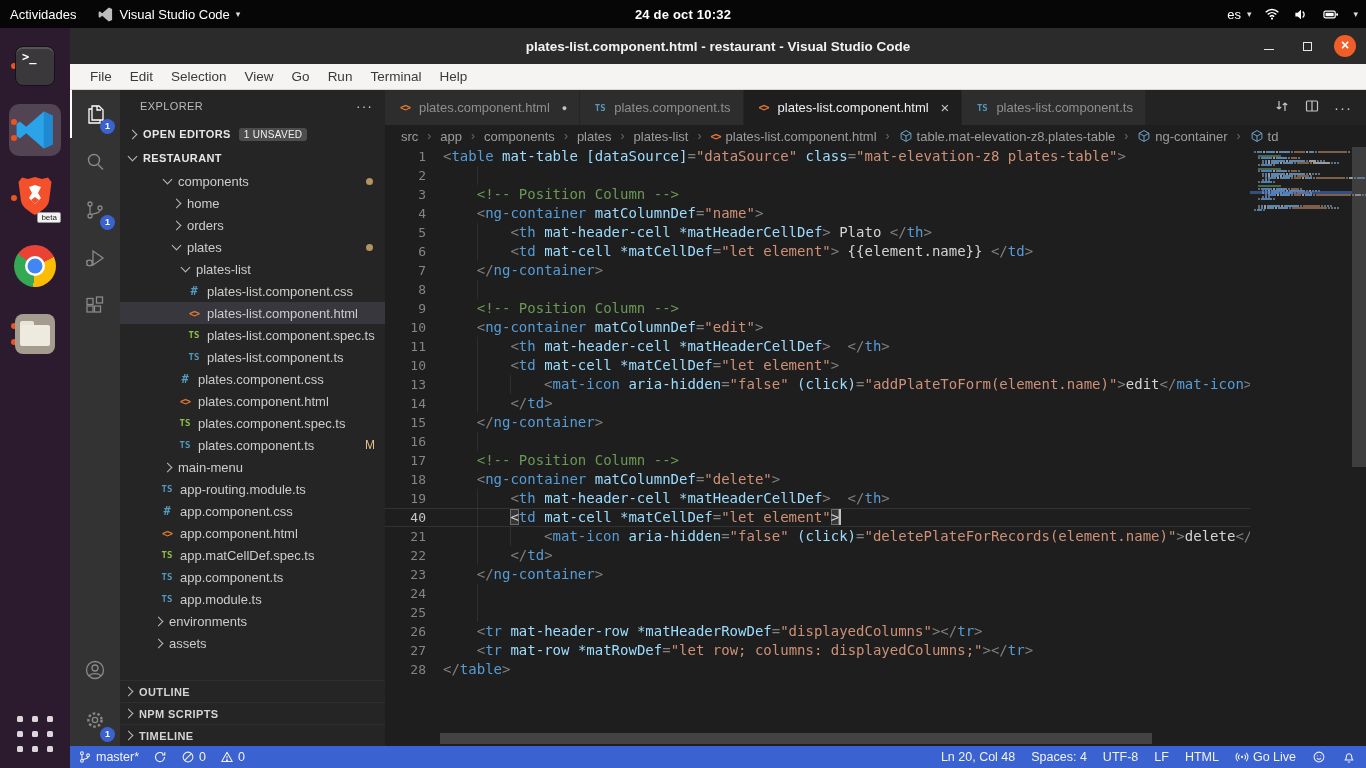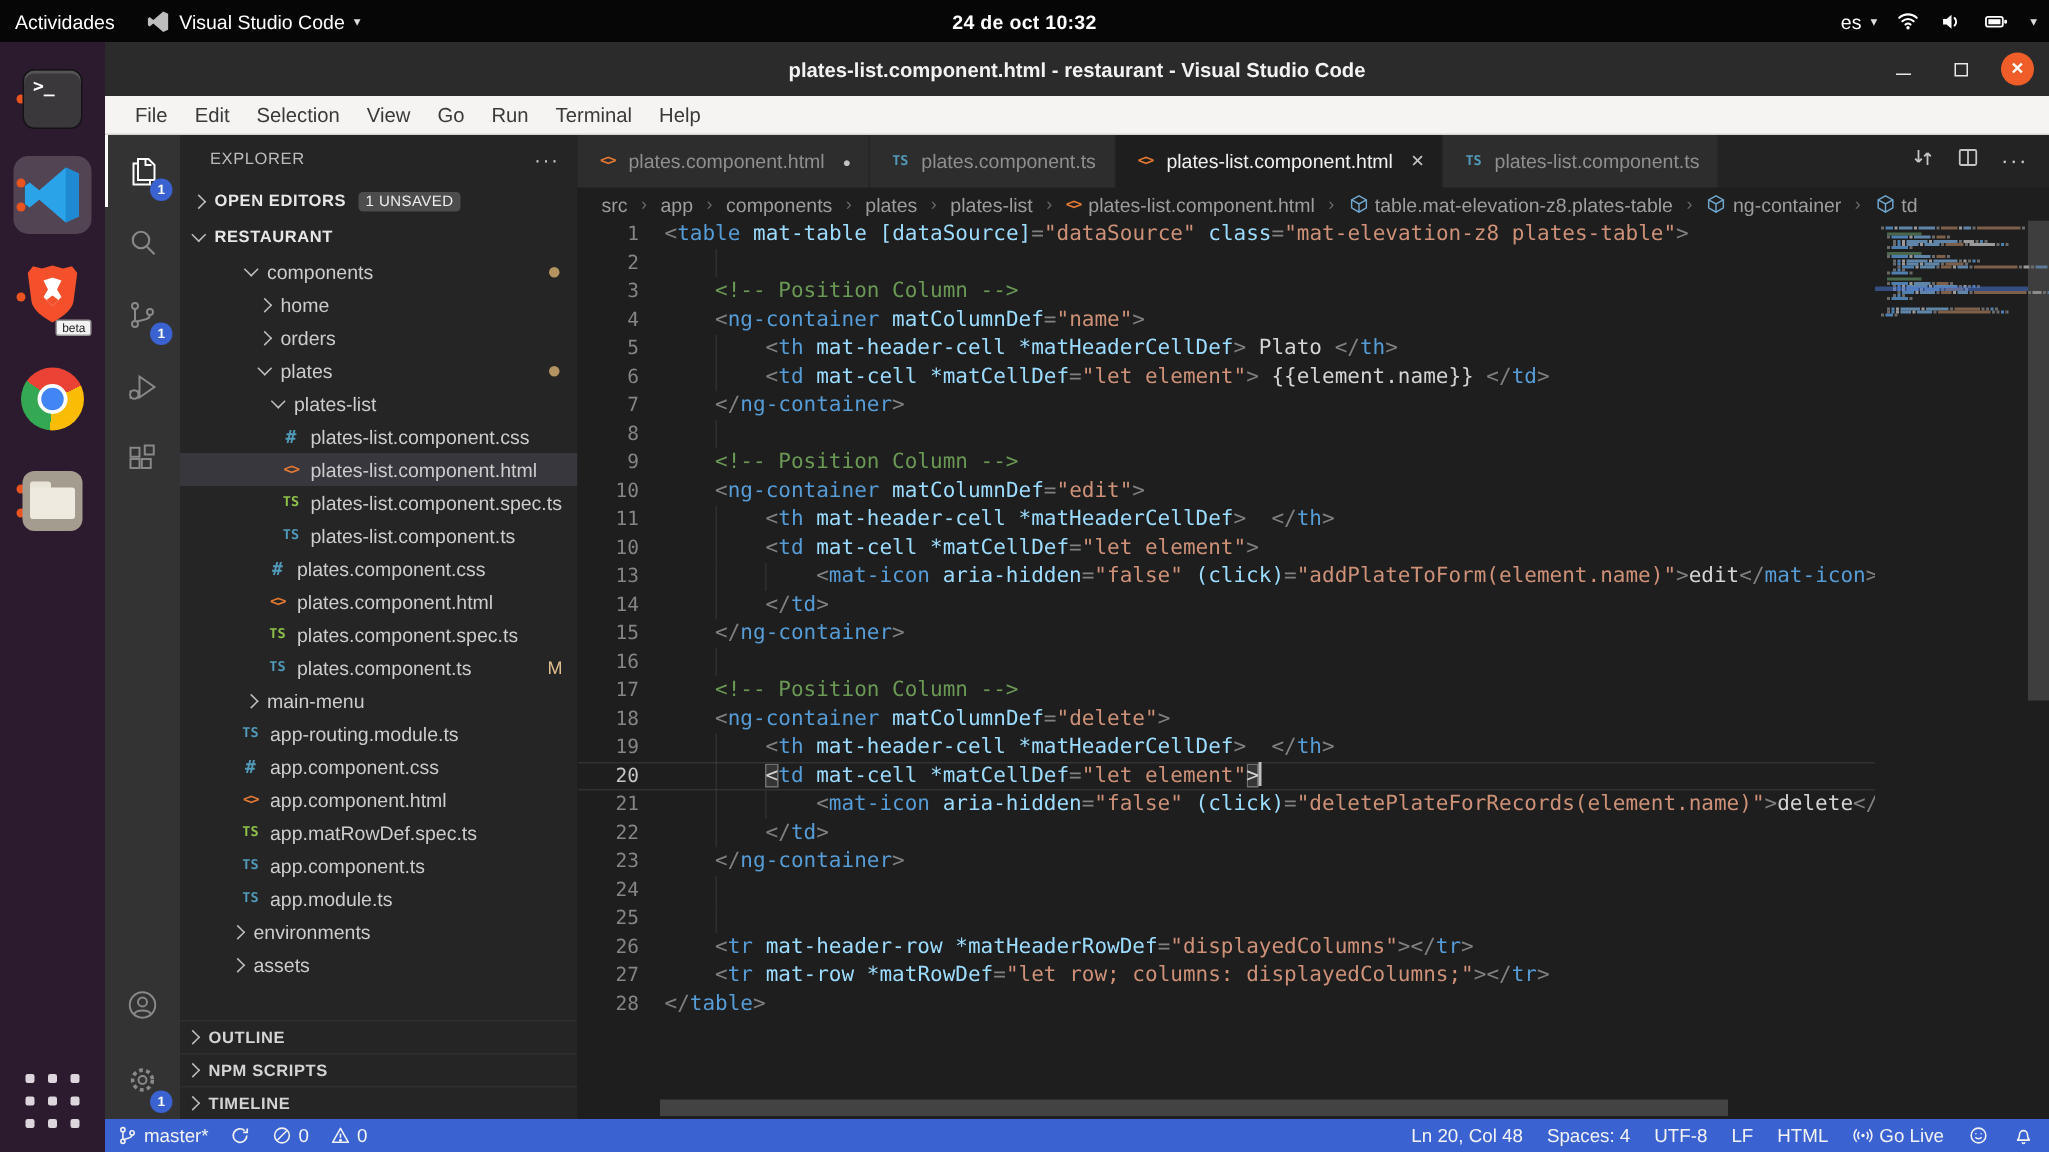--- a/index.html
+++ b/index.html
@@ -413,21 +413,21 @@
               <span class="label">app.component.css</span>
               <span class="grow"></span>
             </div>
             <div class="tree-row" style="padding-left: 39px;">
               <span class="fi fi-html">&lt;&gt;</span>
               <span class="label">app.component.html</span>
               <span class="grow"></span>
             </div>
             <div class="tree-row" style="padding-left: 39px;">
               <span class="fi fi-ts-spec">TS</span>
-              <span class="label">app.matRowDef.spec.ts</span>
+              <span class="label">app.matCellDef.spec.ts</span>
               <span class="grow"></span>
             </div>
             <div class="tree-row" style="padding-left: 39px;">
               <span class="fi fi-ts">TS</span>
               <span class="label">app.component.ts</span>
               <span class="grow"></span>
             </div>
             <div class="tree-row" style="padding-left: 39px;">
               <span class="fi fi-ts">TS</span>
               <span class="label">app.module.ts</span>
@@ -621,21 +621,21 @@
               </div>
               <div class="code-row">
                 <span class="ln">18</span>
                 <span class="code-text"><span class="ind"></span><span class="tk-p">&lt;</span><span class="tk-t">ng-container</span><span class="tk-x"> </span><span class="tk-a">matColumnDef</span><span class="tk-p">=</span><span class="tk-s">"delete"</span><span class="tk-p">&gt;</span></span>
               </div>
               <div class="code-row">
                 <span class="ln">19</span>
                 <span class="code-text"><span class="ind"></span><span class="ind g"></span><span class="tk-p">&lt;</span><span class="tk-t">th</span><span class="tk-x"> </span><span class="tk-a">mat-header-cell</span><span class="tk-x"> </span><span class="tk-a">*matHeaderCellDef</span><span class="tk-p">&gt;</span><span class="tk-x">  </span><span class="tk-p">&lt;/</span><span class="tk-t">th</span><span class="tk-p">&gt;</span></span>
               </div>
               <div class="code-row current">
-                <span class="ln">20</span>
+                <span class="ln">40</span>
                 <span class="code-text"><span class="ind"></span><span class="ind g"></span><span class="tk-b">&lt;</span><span class="tk-t">td</span><span class="tk-x"> </span><span class="tk-a">mat-cell</span><span class="tk-x"> </span><span class="tk-a">*matCellDef</span><span class="tk-p">=</span><span class="tk-s">"let element"</span><span class="tk-b">&gt;</span><span class="cursor"></span></span>
               </div>
               <div class="code-row">
                 <span class="ln">21</span>
                 <span class="code-text"><span class="ind"></span><span class="ind g"></span><span class="ind g"></span><span class="tk-p">&lt;</span><span class="tk-t">mat-icon</span><span class="tk-x"> </span><span class="tk-a">aria-hidden</span><span class="tk-p">=</span><span class="tk-s">"false"</span><span class="tk-x"> </span><span class="tk-a">(click)</span><span class="tk-p">=</span><span class="tk-s">"deletePlateForRecords(element.name)"</span><span class="tk-p">&gt;</span><span class="tk-x">delete</span><span class="tk-p">&lt;/</span><span class="tk-t">mat-icon</span><span class="tk-p">&gt;</span></span>
               </div>
               <div class="code-row">
                 <span class="ln">22</span>
                 <span class="code-text"><span class="ind"></span><span class="ind g"></span><span class="tk-p">&lt;/</span><span class="tk-t">td</span><span class="tk-p">&gt;</span></span>
               </div>

